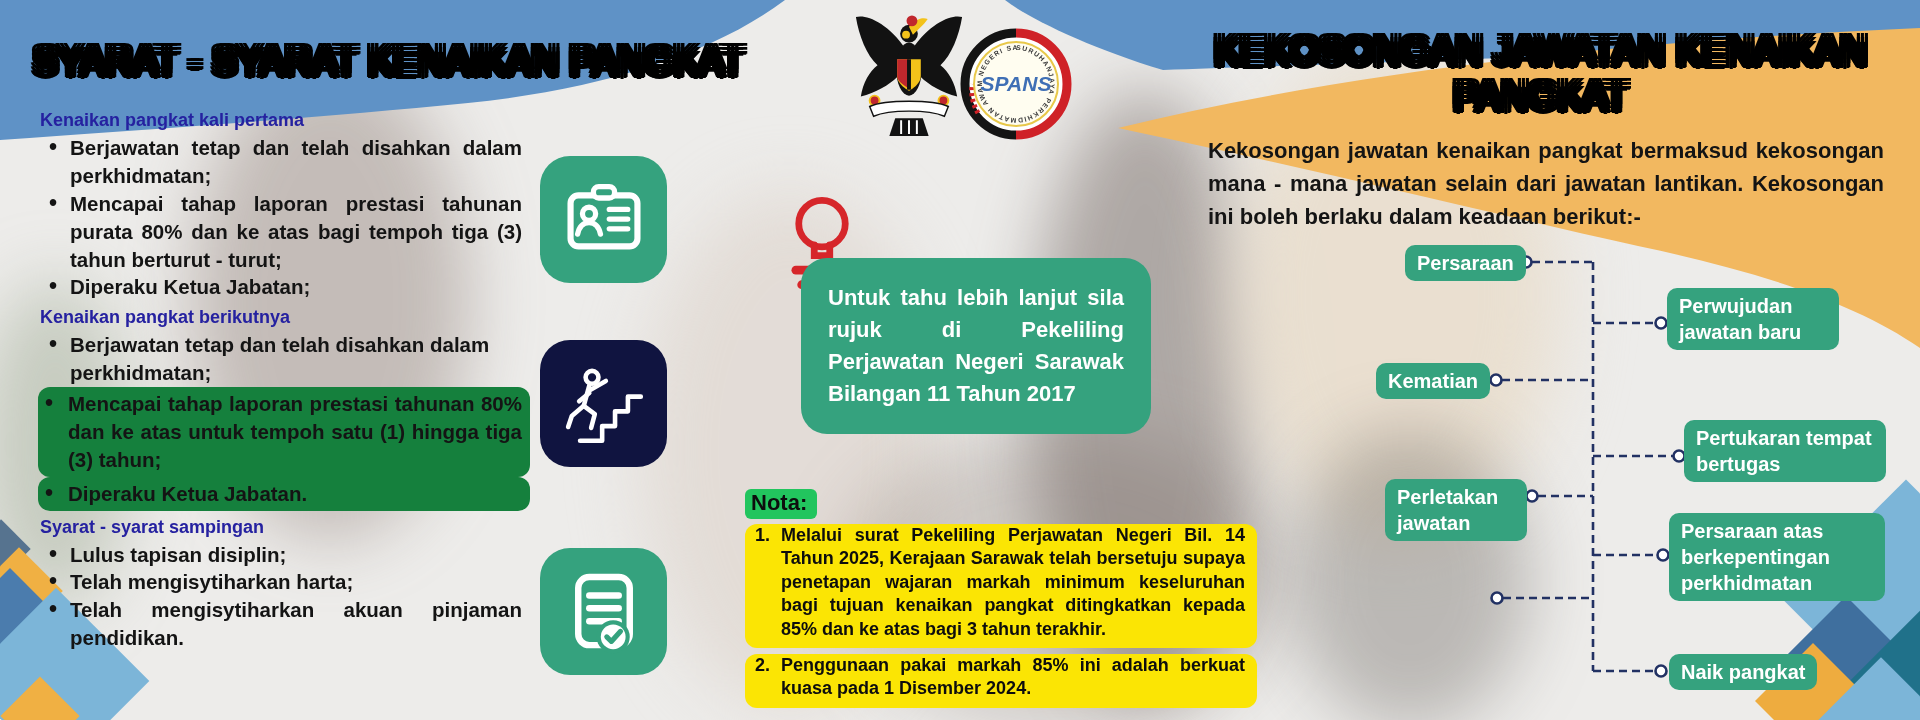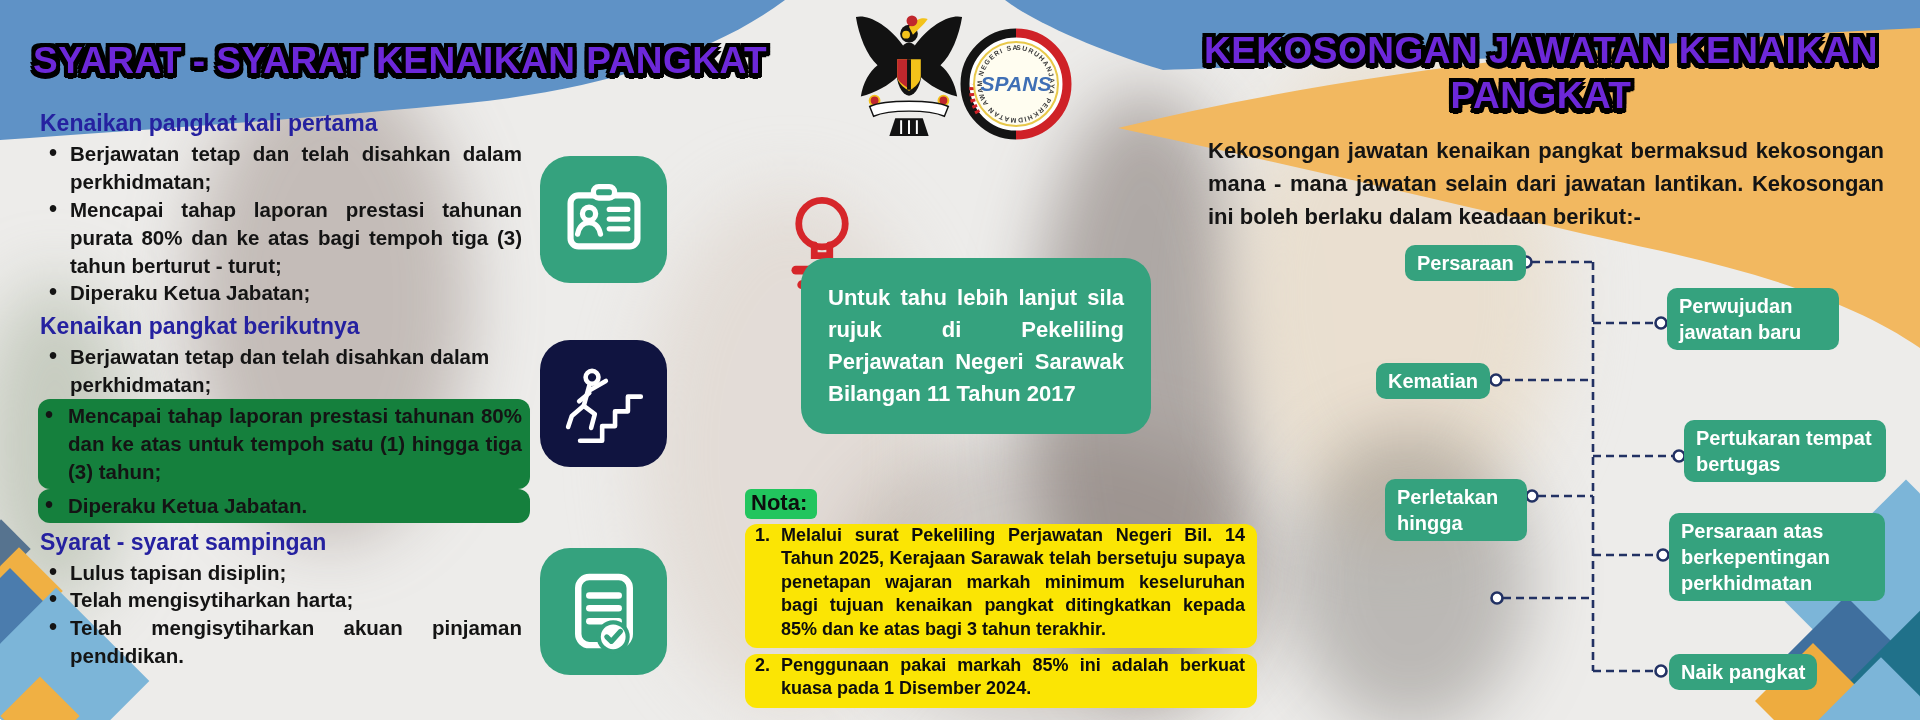--- a/index.html
+++ b/index.html
@@ -14,29 +14,29 @@
   .b2{left:-20px;top:280px;width:150px;height:330px;background:rgba(150,165,140,.45);}
   .b3{left:1030px;top:90px;width:230px;height:610px;background:rgba(88,74,68,.42);}
   .b4{left:1230px;top:50px;width:330px;height:490px;background:rgba(233,222,205,.9);}
   .b5{left:1290px;top:430px;width:240px;height:300px;background:rgba(95,88,82,.35);}
   .b6{left:640px;top:190px;width:300px;height:520px;background:rgba(218,208,198,.55);}
   .b7{left:840px;top:430px;width:440px;height:300px;background:rgba(120,105,96,.25);}
   .bg-svg{position:absolute;left:0;top:0;z-index:1;}
   .layer{position:absolute;left:0;top:0;z-index:2;width:1920px;height:720px;pointer-events:none;}
   
   .outline-title{
-    position:absolute;color:#6d28d9;font-weight:700;letter-spacing:.5px;
+    position:absolute;color:#000000;font-weight:400;letter-spacing:.5px;
     text-shadow:-4px -4px 0 #000,4px -4px 0 #000,-4px 4px 0 #000,4px 4px 0 #000,
       -4px 0 0 #000,4px 0 0 #000,0 -4px 0 #000,0 4px 0 #000,-3px 5px 0 #000,3px 5px 0 #000,0 6px 0 #000;
   }
   .title-left{left:33px;top:40px;width:800px;font-size:37px;white-space:nowrap;}
   .title-right{left:1178px;top:28px;width:726px;font-size:37px;line-height:1.22;text-align:center;}
   
   .left-col{position:absolute;left:40px;top:104px;width:482px;}
-  .sec-h{font-size:23px;font-weight:800;color:#2521a0;margin:6px 0 3px;}
+  .sec-h{font-size:18px;font-weight:800;color:#2521a0;margin:6px 0 3px;}
   .left-col ul{list-style:none;margin:0;padding:0;}
   .left-col li{
     position:relative;padding:0 0 0 30px;font-size:20.5px;font-weight:700;
     color:#141414;line-height:1.36;text-align:justify;
   }
   .left-col li::before{content:"\2022";position:absolute;left:9px;top:-2px;font-size:23px;}
   .left-col .sec-1 li:first-child{text-align:left;}
   .left-col li.hl{background:#15803d;border-radius:12px;padding:3px 8px 3px 30px;margin:0 -8px 0 -2px;}
   .left-col li.hl::before{left:7px;top:1px;}
   
@@ -272,21 +272,21 @@
           <circle cx="216" cy="150" r="5.5"></circle>
           <circle cx="399" cy="226" r="5.5"></circle>
           <circle cx="252" cy="266" r="5.5"></circle>
           <circle cx="383" cy="325" r="5.5"></circle>
           <circle cx="217" cy="368" r="5.5"></circle>
           <circle cx="381" cy="441" r="5.5"></circle>
         </g>
       </svg>
       <div class="node n-persaraan">Persaraan</div>
       <div class="node n-kematian">Kematian</div>
-      <div class="node n-perletakan">Perletakan hingga</div>
+      <div class="node n-perletakan">Perletakan jawatan</div>
       <div class="node n-perwujudan">Perwujudan jawatan baru</div>
       <div class="node n-pertukaran">Pertukaran tempat bertugas</div>
       <div class="node n-persaraan2">Persaraan atas berkepentingan perkhidmatan</div>
       <div class="node n-naik">Naik pangkat</div>
     </div>
 
   </div>
 </div>
 
 </body></html>

